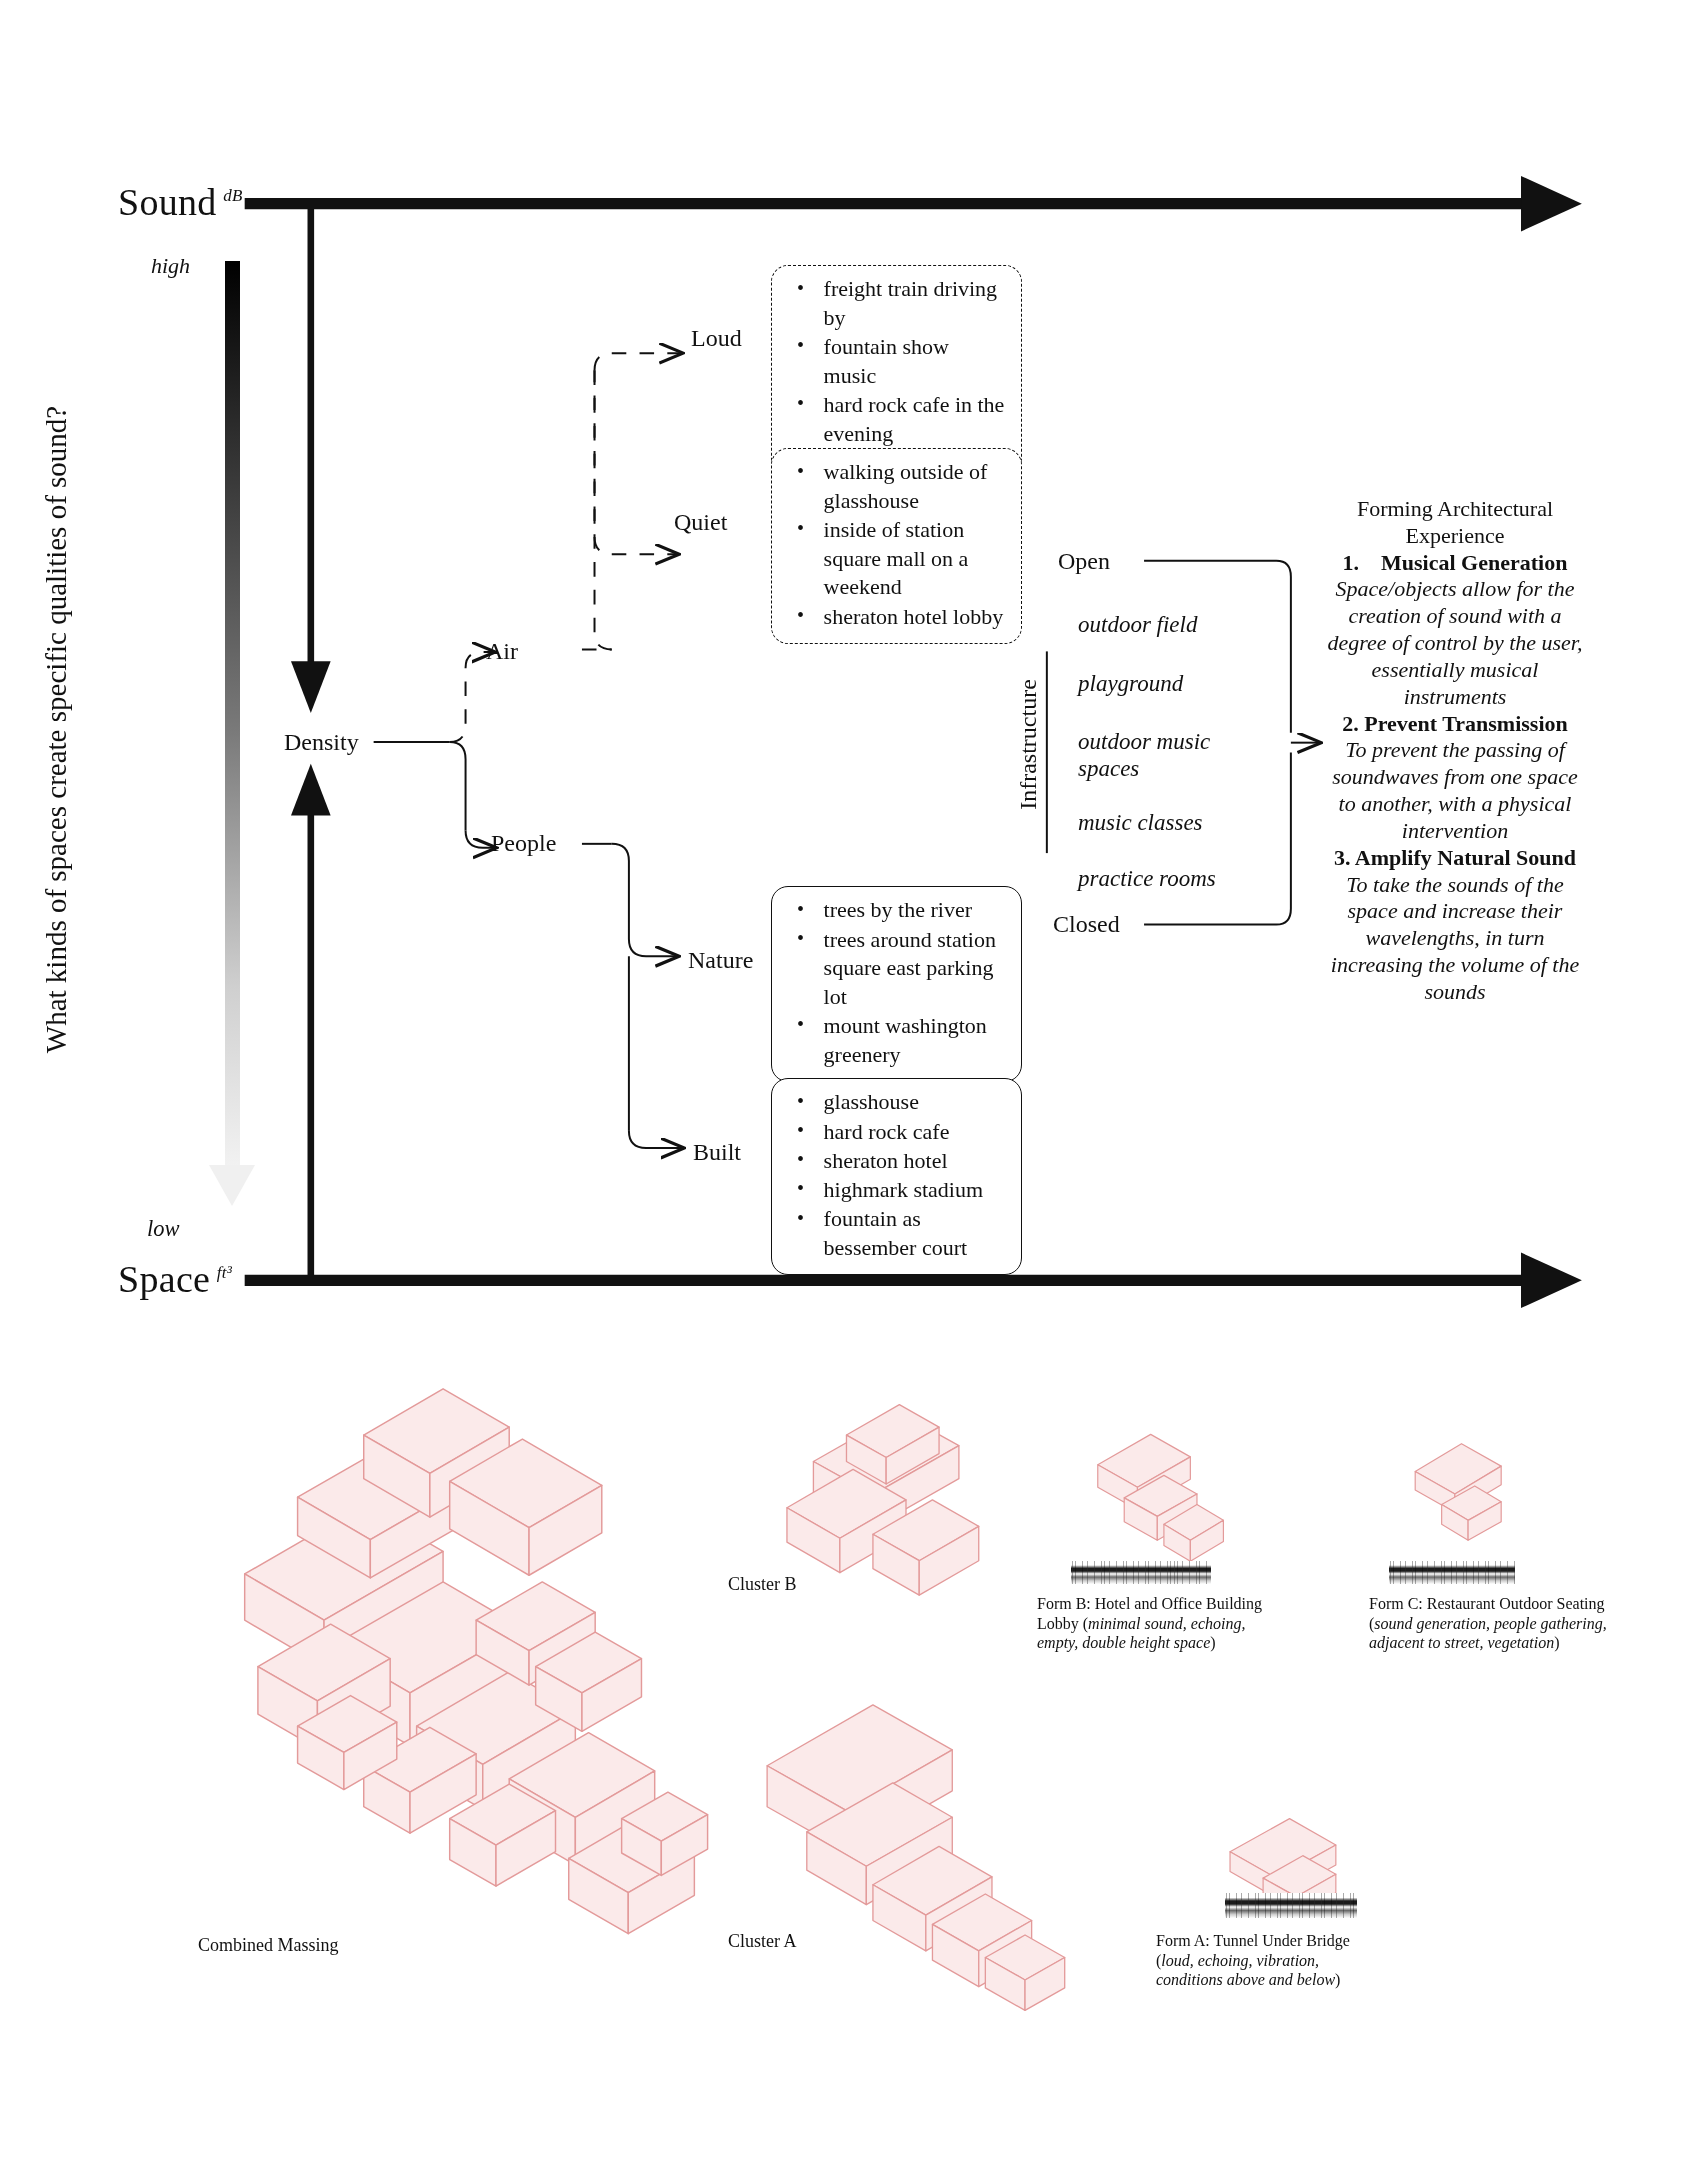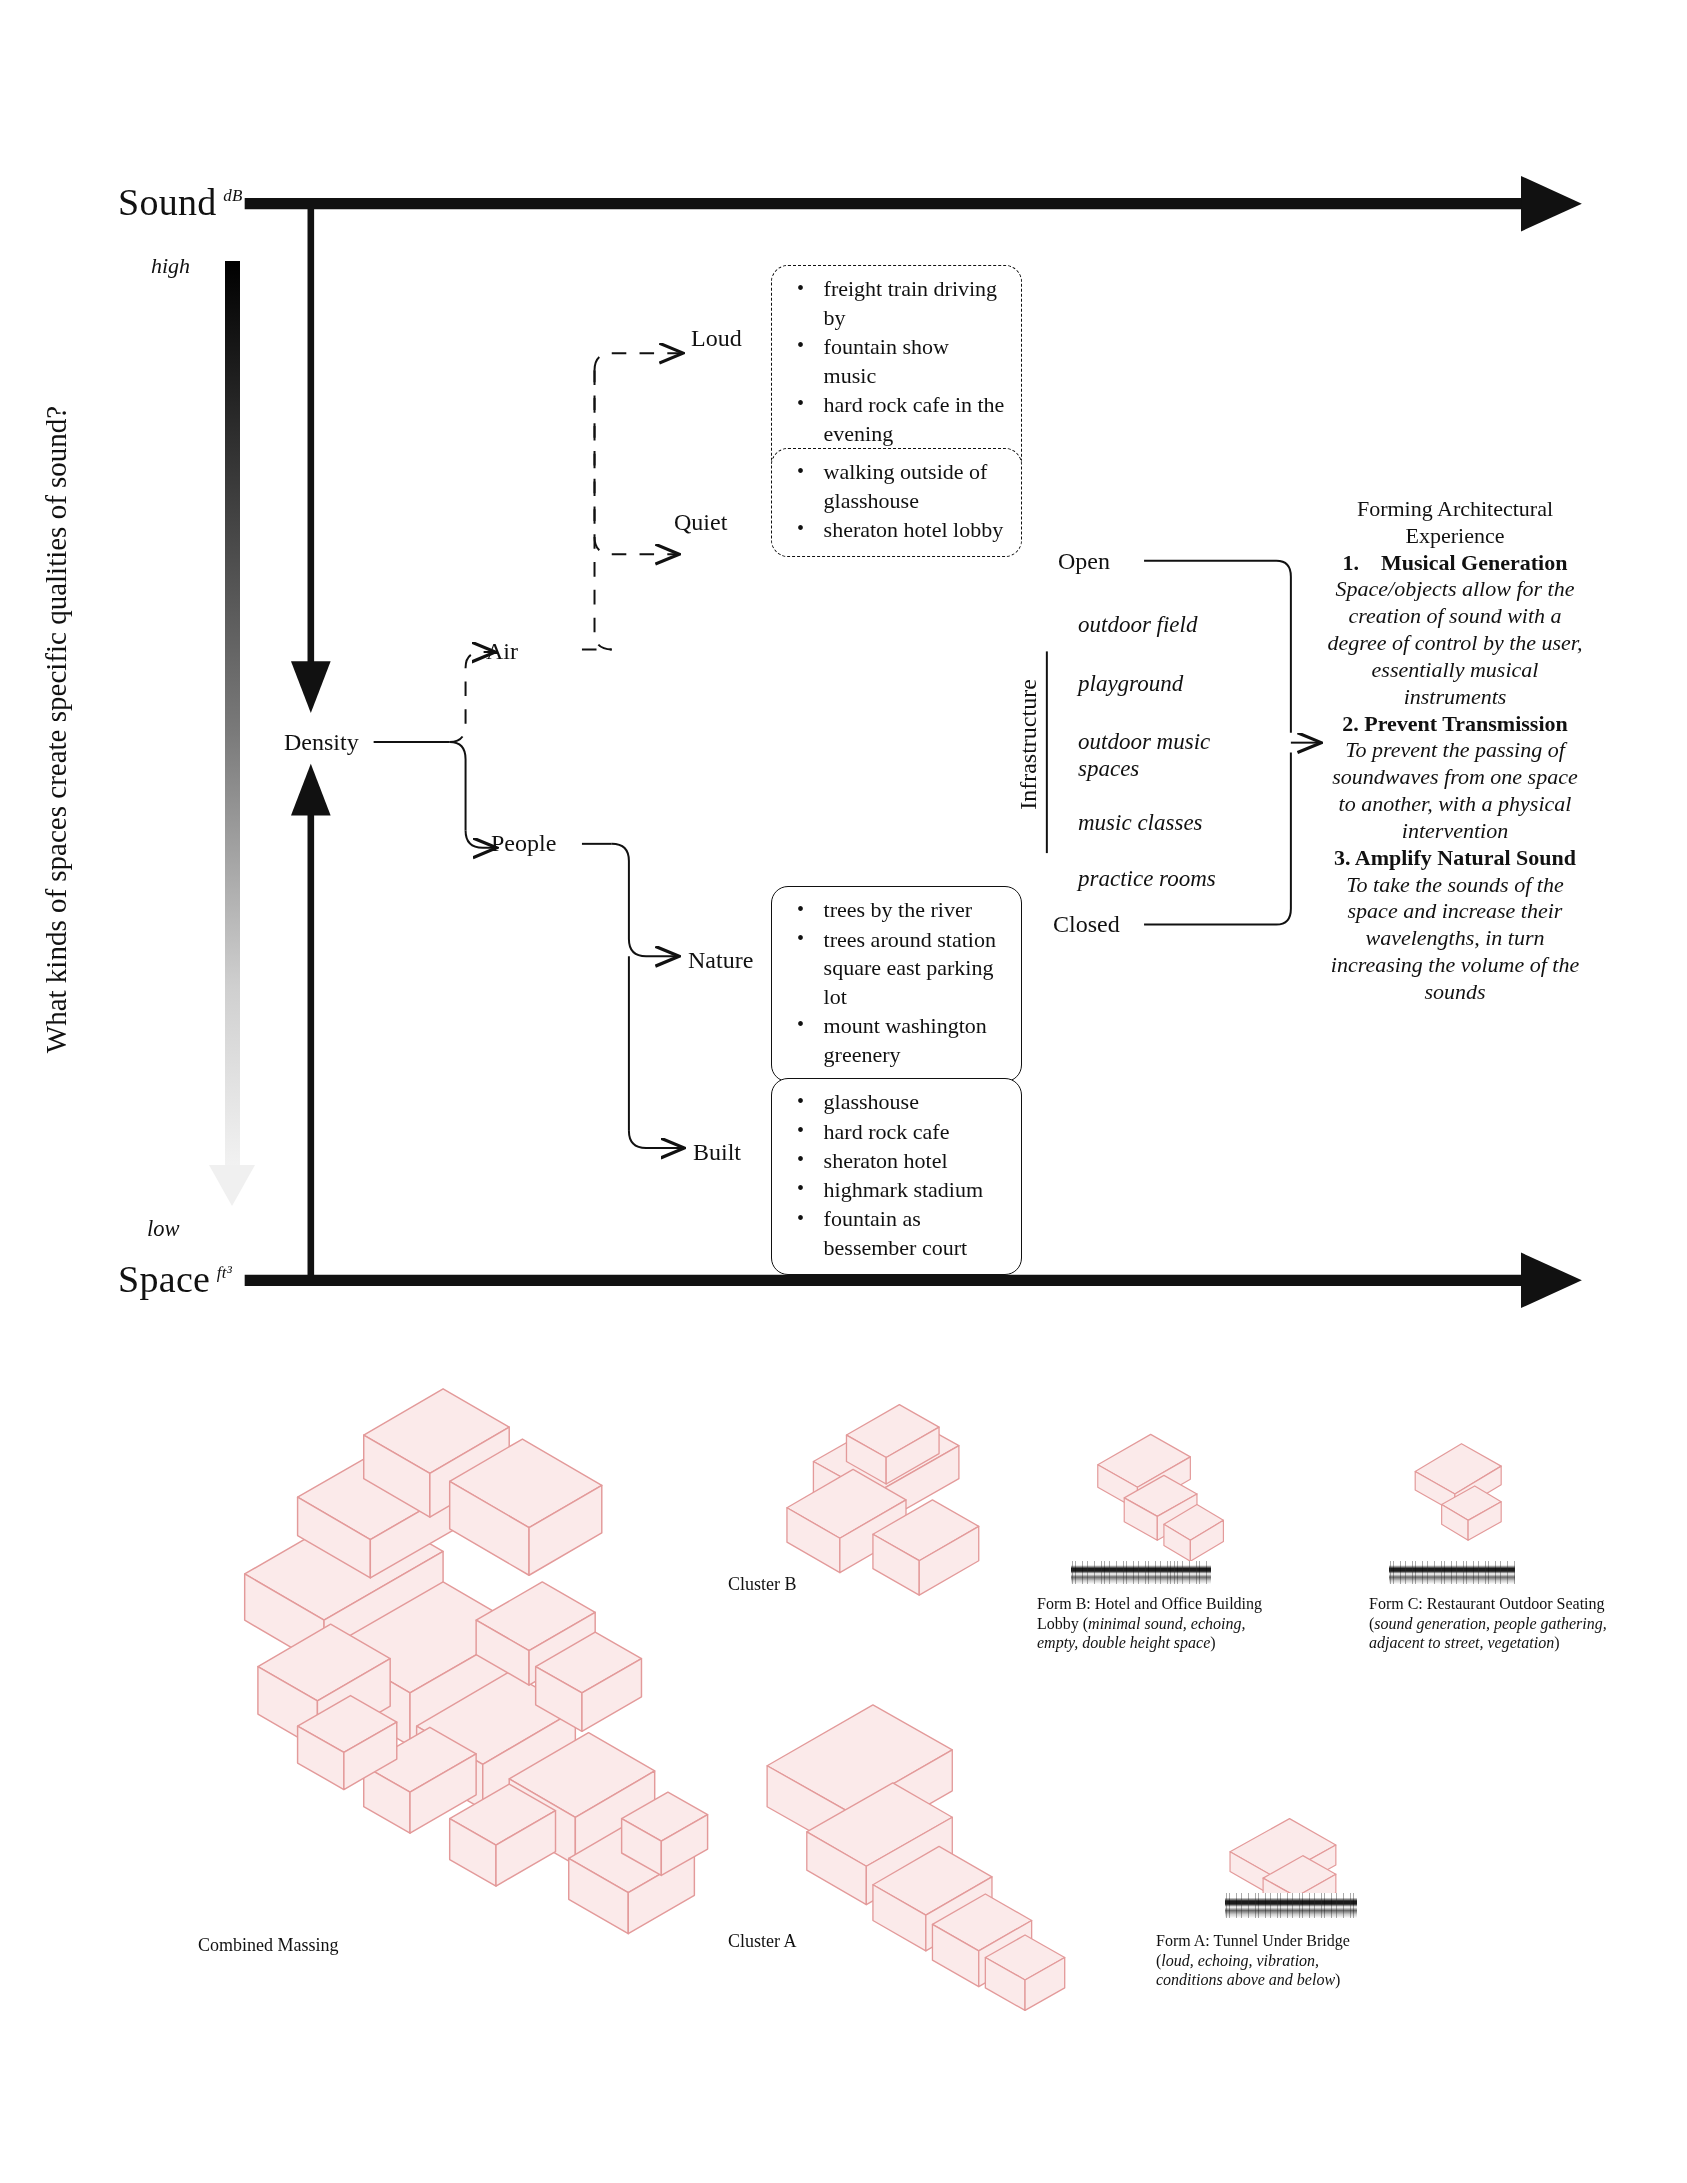--- a/index.html
+++ b/index.html
@@ -224,20 +224,21 @@
     <li>freight train driving by</li>
     <li>fountain show music</li>
     <li>hard rock cafe in the evening</li>
     <li>walking under the smithfield street bridge</li>
   </ul>
 </div>
 
 <div class="abs bbox dashed" id="box-quiet">
   <ul>
     <li>walking outside of glasshouse</li>
+    <li>inside of station square mall on a weekend</li>
     <li>sheraton hotel lobby</li>
   </ul>
 </div>
 
 <div class="abs bbox solid" id="box-nature">
   <ul>
     <li>trees by the river</li>
     <li>trees around station square east parking lot</li>
     <li>mount washington greenery</li>
   </ul>

